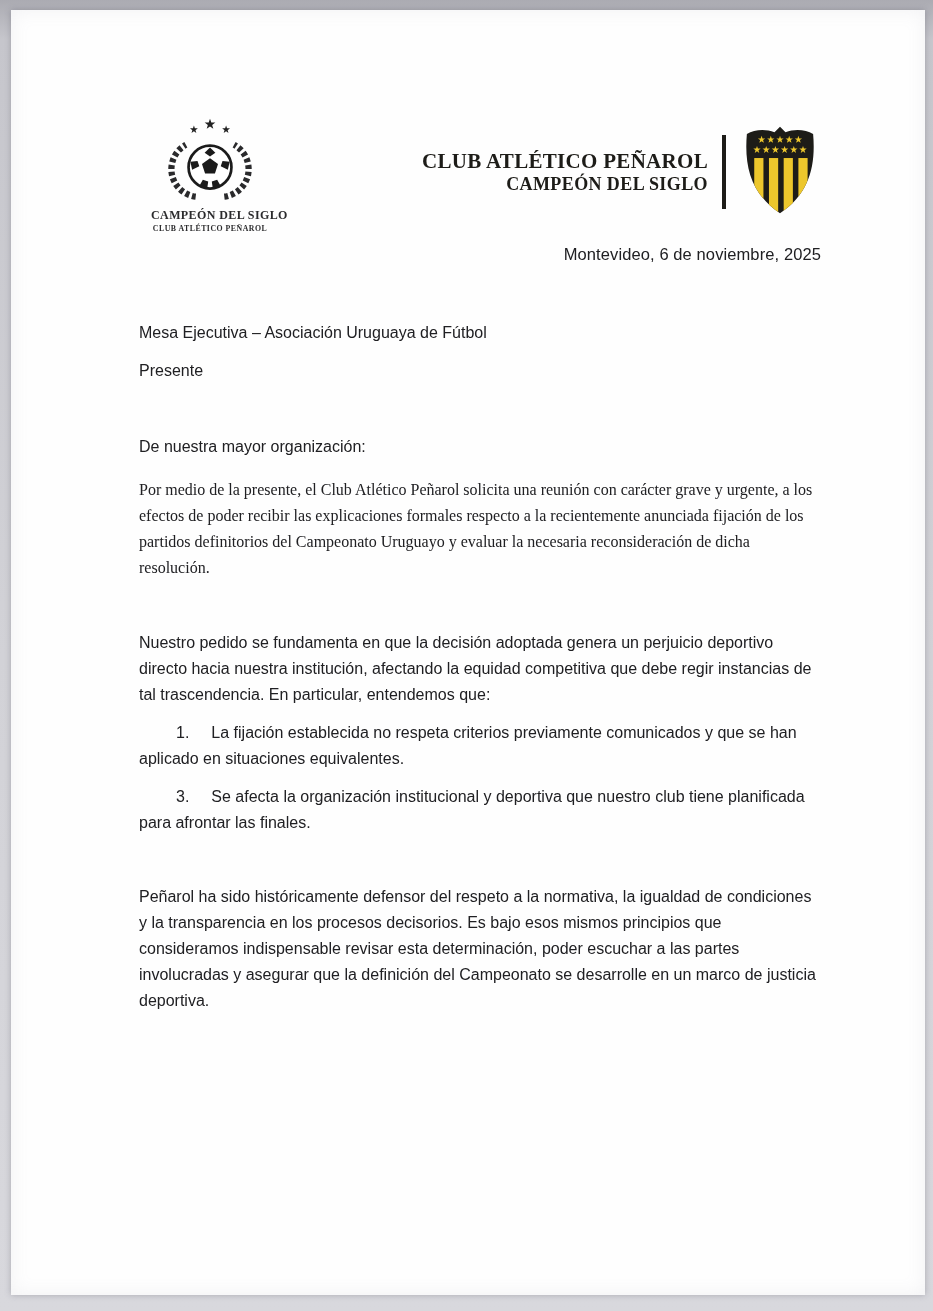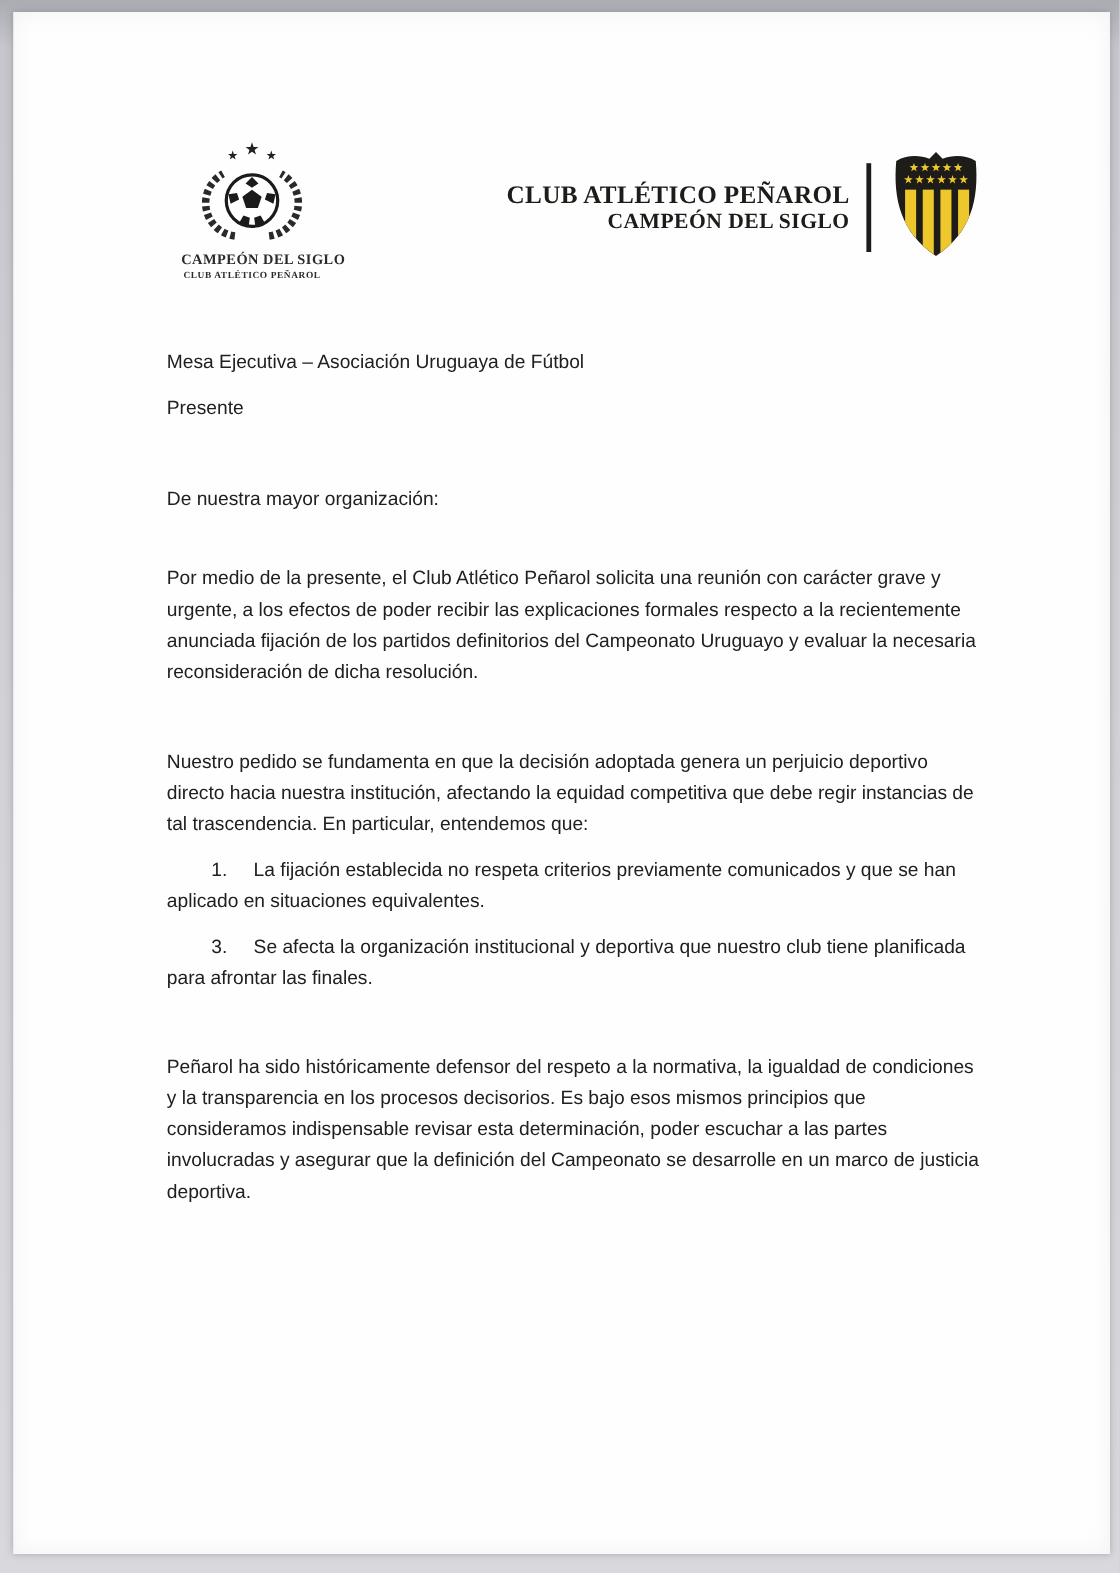--- a/index.html
+++ b/index.html
@@ -79,21 +79,21 @@
   .date-line {
     text-align: right;
     margin-top: 12px;
     font-size: 16.5px;
     letter-spacing: .1px;
   }
   .letter { font-size: 16px; line-height: 26px; }
   .recipient   { margin-top: 56px; }
   .presente    { margin-top: 12px; }
   .salutation  { margin-top: 50px; }
-  .para-1      { margin-top: 40px; }
+  .para-1      { margin-top: 17px; font-family: Liberation Serif, serif; }
   .para-2      { margin-top: 49px; }
   .list-item   { margin-top: 12px; text-indent: 37px; }
   .list-item:first-of-type { margin-top: 11px; }
   .list-item .tab { display: inline-block; width: 22px; }
   .closing     { margin-top: 48px; }
 </style>
 </head>
 <body>
 
 <div class="photo">
@@ -161,20 +161,21 @@
                 <use href="#ystar" transform="translate(39,28)"></use>
                 <use href="#ystar" transform="translate(49,28)"></use>
                 <use href="#ystar" transform="translate(59,28)"></use>
                 <use href="#ystar" transform="translate(69,28)"></use>
               </g>
             </svg>
           </span>
         </div>
       </div>
 
+      <div class="date-line">Montevideo, 6 de noviembre, 2025</div>
 
       <div class="letter">
         <p class="recipient">Mesa Ejecutiva – Asociación Uruguaya de Fútbol</p>
         <p class="presente">Presente</p>
 
         <p class="salutation">De nuestra mayor organización:</p>
 
         <p class="para-1">Por medio de la presente, el Club Atlético Peñarol solicita una reunión con carácter grave y urgente, a los efectos de poder recibir las explicaciones formales respecto a la recientemente anunciada fijación de los partidos definitorios del Campeonato Uruguayo y evaluar la necesaria reconsideración de dicha resolución.</p>
 
         <p class="para-2">Nuestro pedido se fundamenta en que la decisión adoptada genera un perjuicio deportivo directo hacia nuestra institución, afectando la equidad competitiva que debe regir instancias de tal trascendencia. En particular, entendemos que:</p>

